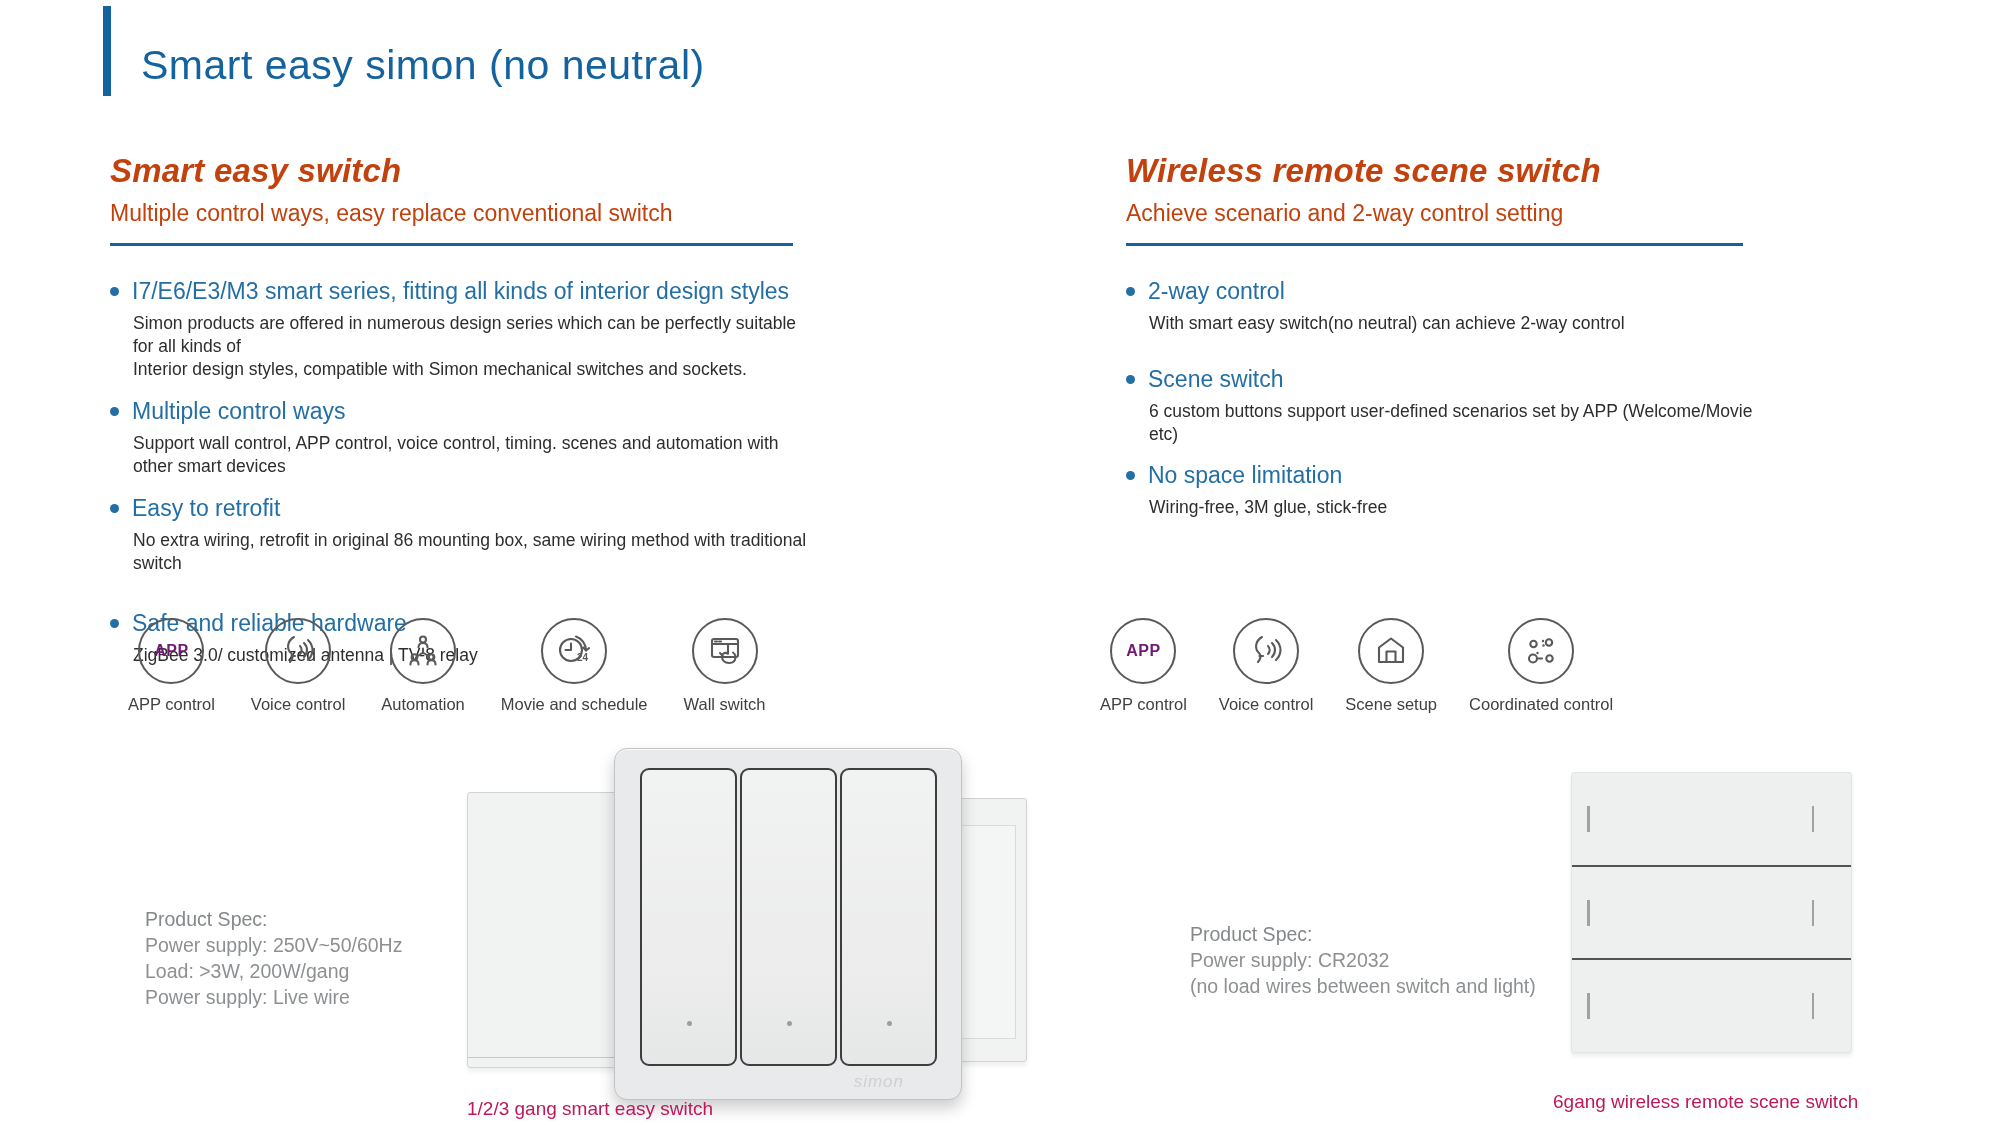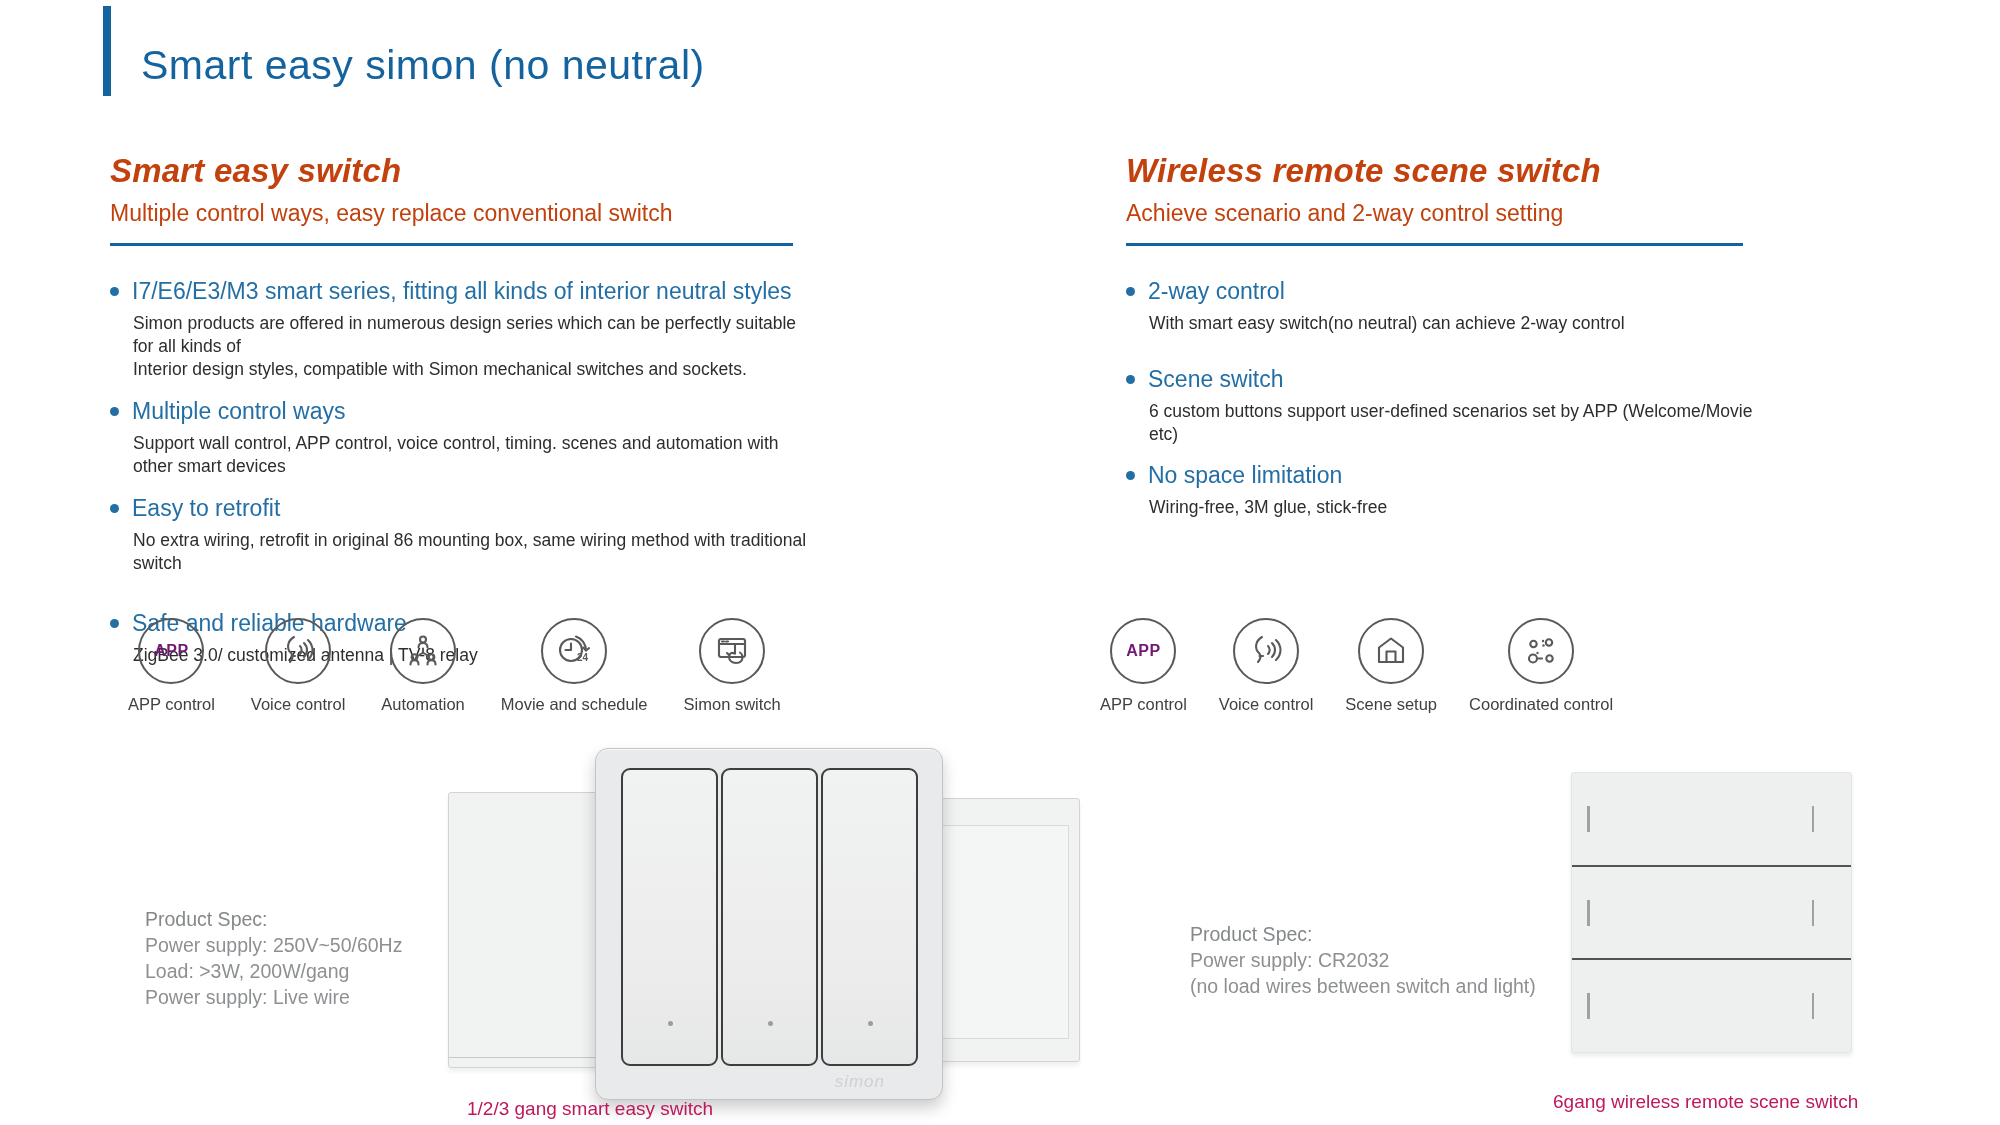--- a/index.html
+++ b/index.html
@@ -48,21 +48,21 @@
   .feature-circle svg text { stroke:none; fill:#58595b; }
   .feature-circle svg .dotfill { fill:#58595b; stroke:none; }
 
   
   .spec { position:absolute; font-size:19.5px; line-height:26px; color:#8d9092; }
   .spec-left  { left:145px; top:906px; }
   .spec-right { left:1190px; top:921px; }
   .spec-title { color:#85888a; }
 
   
-  .product-left { position:absolute; left:448px; top:748px; width:632px; height:352px;font-style:italic; }
+  .product-left { position:absolute; left:467px; top:748px; width:560px; height:352px;font-style:italic; }
   .plate-back { position:absolute; background:#f1f2f2; border:1px solid #d2d3d4; border-radius:3px; }
   .plate-back-left  { left:0; top:44px;  width:240px; height:276px;
                       box-shadow:0 4px 4px rgba(0,0,0,0.06); }
   .plate-back-left::after { content:""; position:absolute; left:0; right:0; bottom:9px;
                       border-top:1px solid #c6c7c8; }
   .plate-back-right { right:0; top:50px; width:250px; height:264px;
                       box-shadow:0 4px 4px rgba(0,0,0,0.06); }
   .plate-back-right::after { content:""; position:absolute; left:14px; top:26px; right:10px; bottom:22px;
                       border:1px solid #d9dadb; background:#f4f5f5; }
   .front-switch { position:absolute; left:147px; top:0; width:348px; height:352px;
@@ -99,21 +99,21 @@
   <div class="title-bar"></div>
   <div class="page-title">Smart easy simon (no neutral)</div>
 
   <div class="col col-left">
     <h2>Smart easy switch</h2>
     <div class="subheading">Multiple control ways, easy replace conventional switch</div>
     <div class="divider"></div>
 
     <div class="bullets">
       <div class="bullet">
-        <div class="bullet-title">I7/E6/E3/M3 smart series, fitting all kinds of interior neutral styles</div>
+        <div class="bullet-title">I7/E6/E3/M3 smart series, fitting all kinds of interior design styles</div>
         <div class="bullet-desc">Simon products are offered in numerous design series which can be perfectly suitable for all kinds of
 Interior design styles, compatible with Simon mechanical switches and sockets.</div>
       </div>
       <div class="bullet">
         <div class="bullet-title">Multiple control ways</div>
         <div class="bullet-desc">Support wall control, APP control, voice control, timing. scenes and automation with other smart devices</div>
       </div>
       <div class="bullet">
         <div class="bullet-title">Easy to retrofit</div>
         <div class="bullet-desc">No extra wiring, retrofit in original 86 mounting box, same wiring method with traditional switch</div>
@@ -174,21 +174,21 @@
       <div class="feature-circle">
         <svg width="40" height="40" viewBox="0 0 40 40">
           <rect x="7" y="8" width="26" height="18" rx="2"></rect>
           <path d="M7 13 h26"></path>
           <path d="M10 10.5 h2 M14 10.5 h2"></path>
           <path d="M23 14.5 v8"></path>
           <path d="M23 22.5 c-3.5-1.5-6 0-6 3 c0 4 3 6.5 7 6.5 c4.5 0 6.5-2.5 6.5-6 c0-2-1-3.5-2.5-4.5"></path>
           <path d="M17.5 24.5 l-2.5-2.5"></path>
         </svg>
       </div>
-      <div class="feature-label">Simon switch</div>
+      <div class="feature-label">Wall switch</div>
     </div>
   </div>
 
   <div class="col col-right">
     <h2>Wireless remote scene switch</h2>
     <div class="subheading">Achieve scenario and 2-way control setting</div>
     <div class="divider"></div>
 
     <div class="bullets">
       <div class="bullet">

